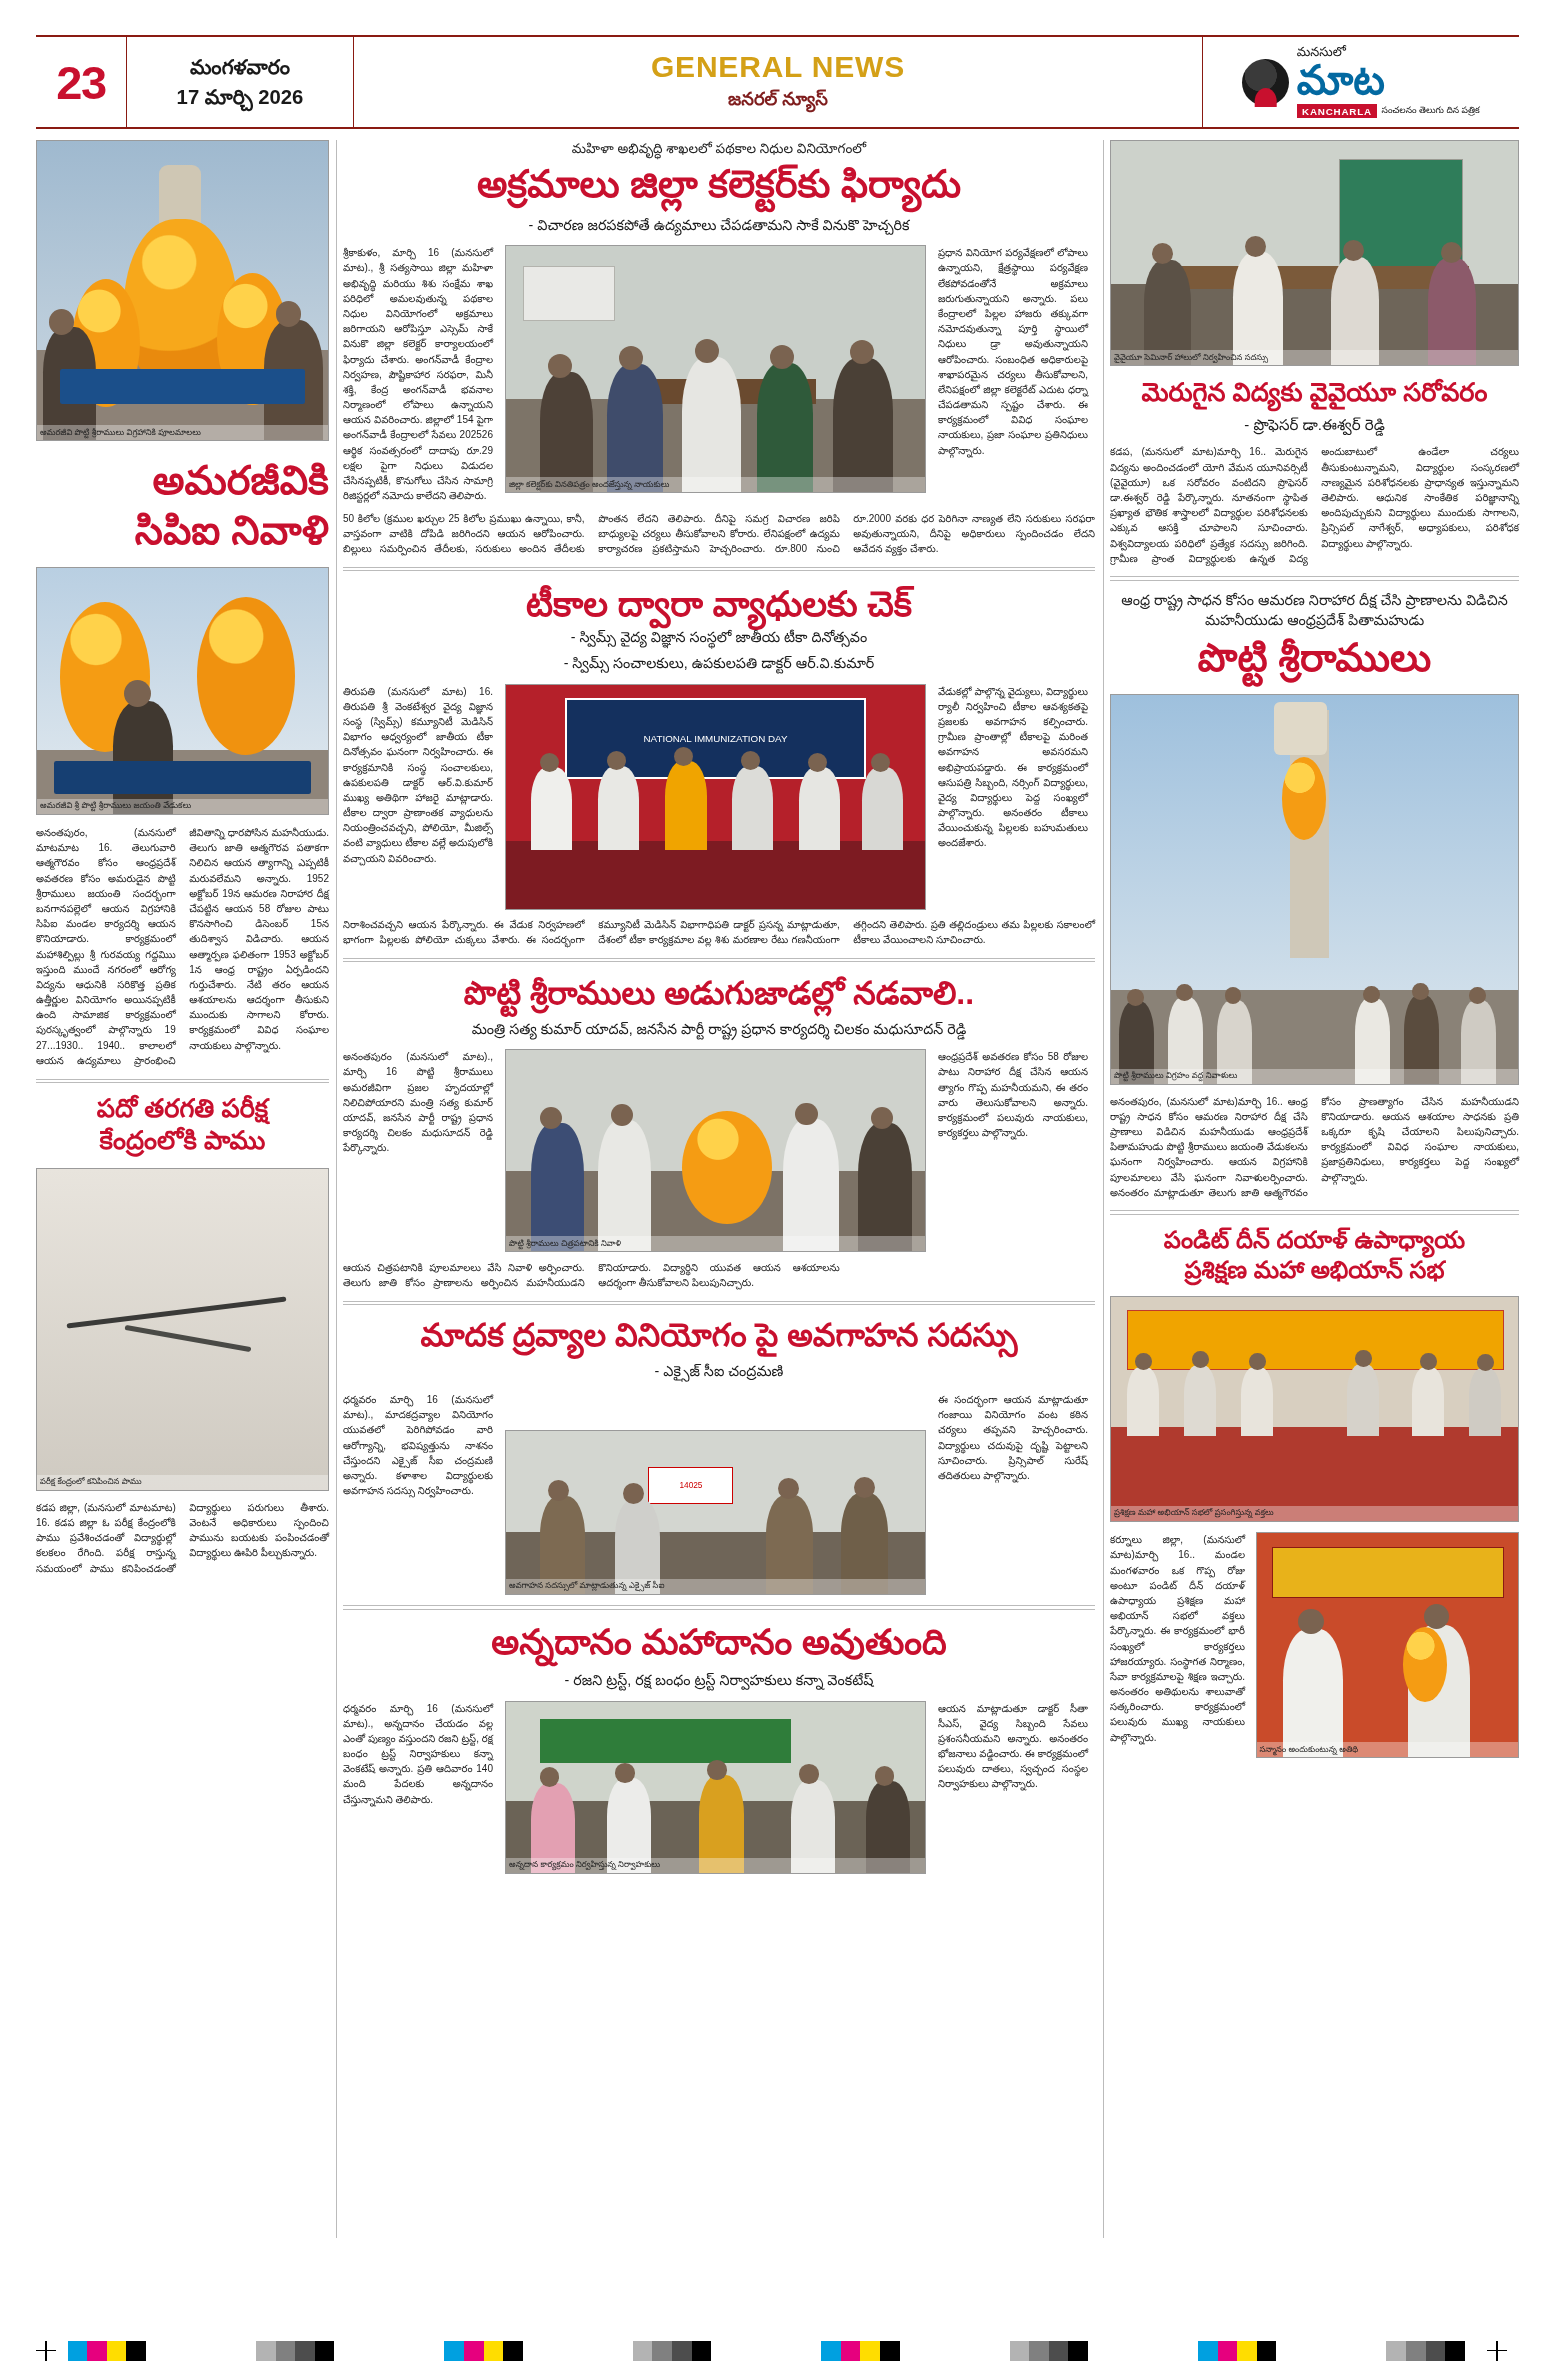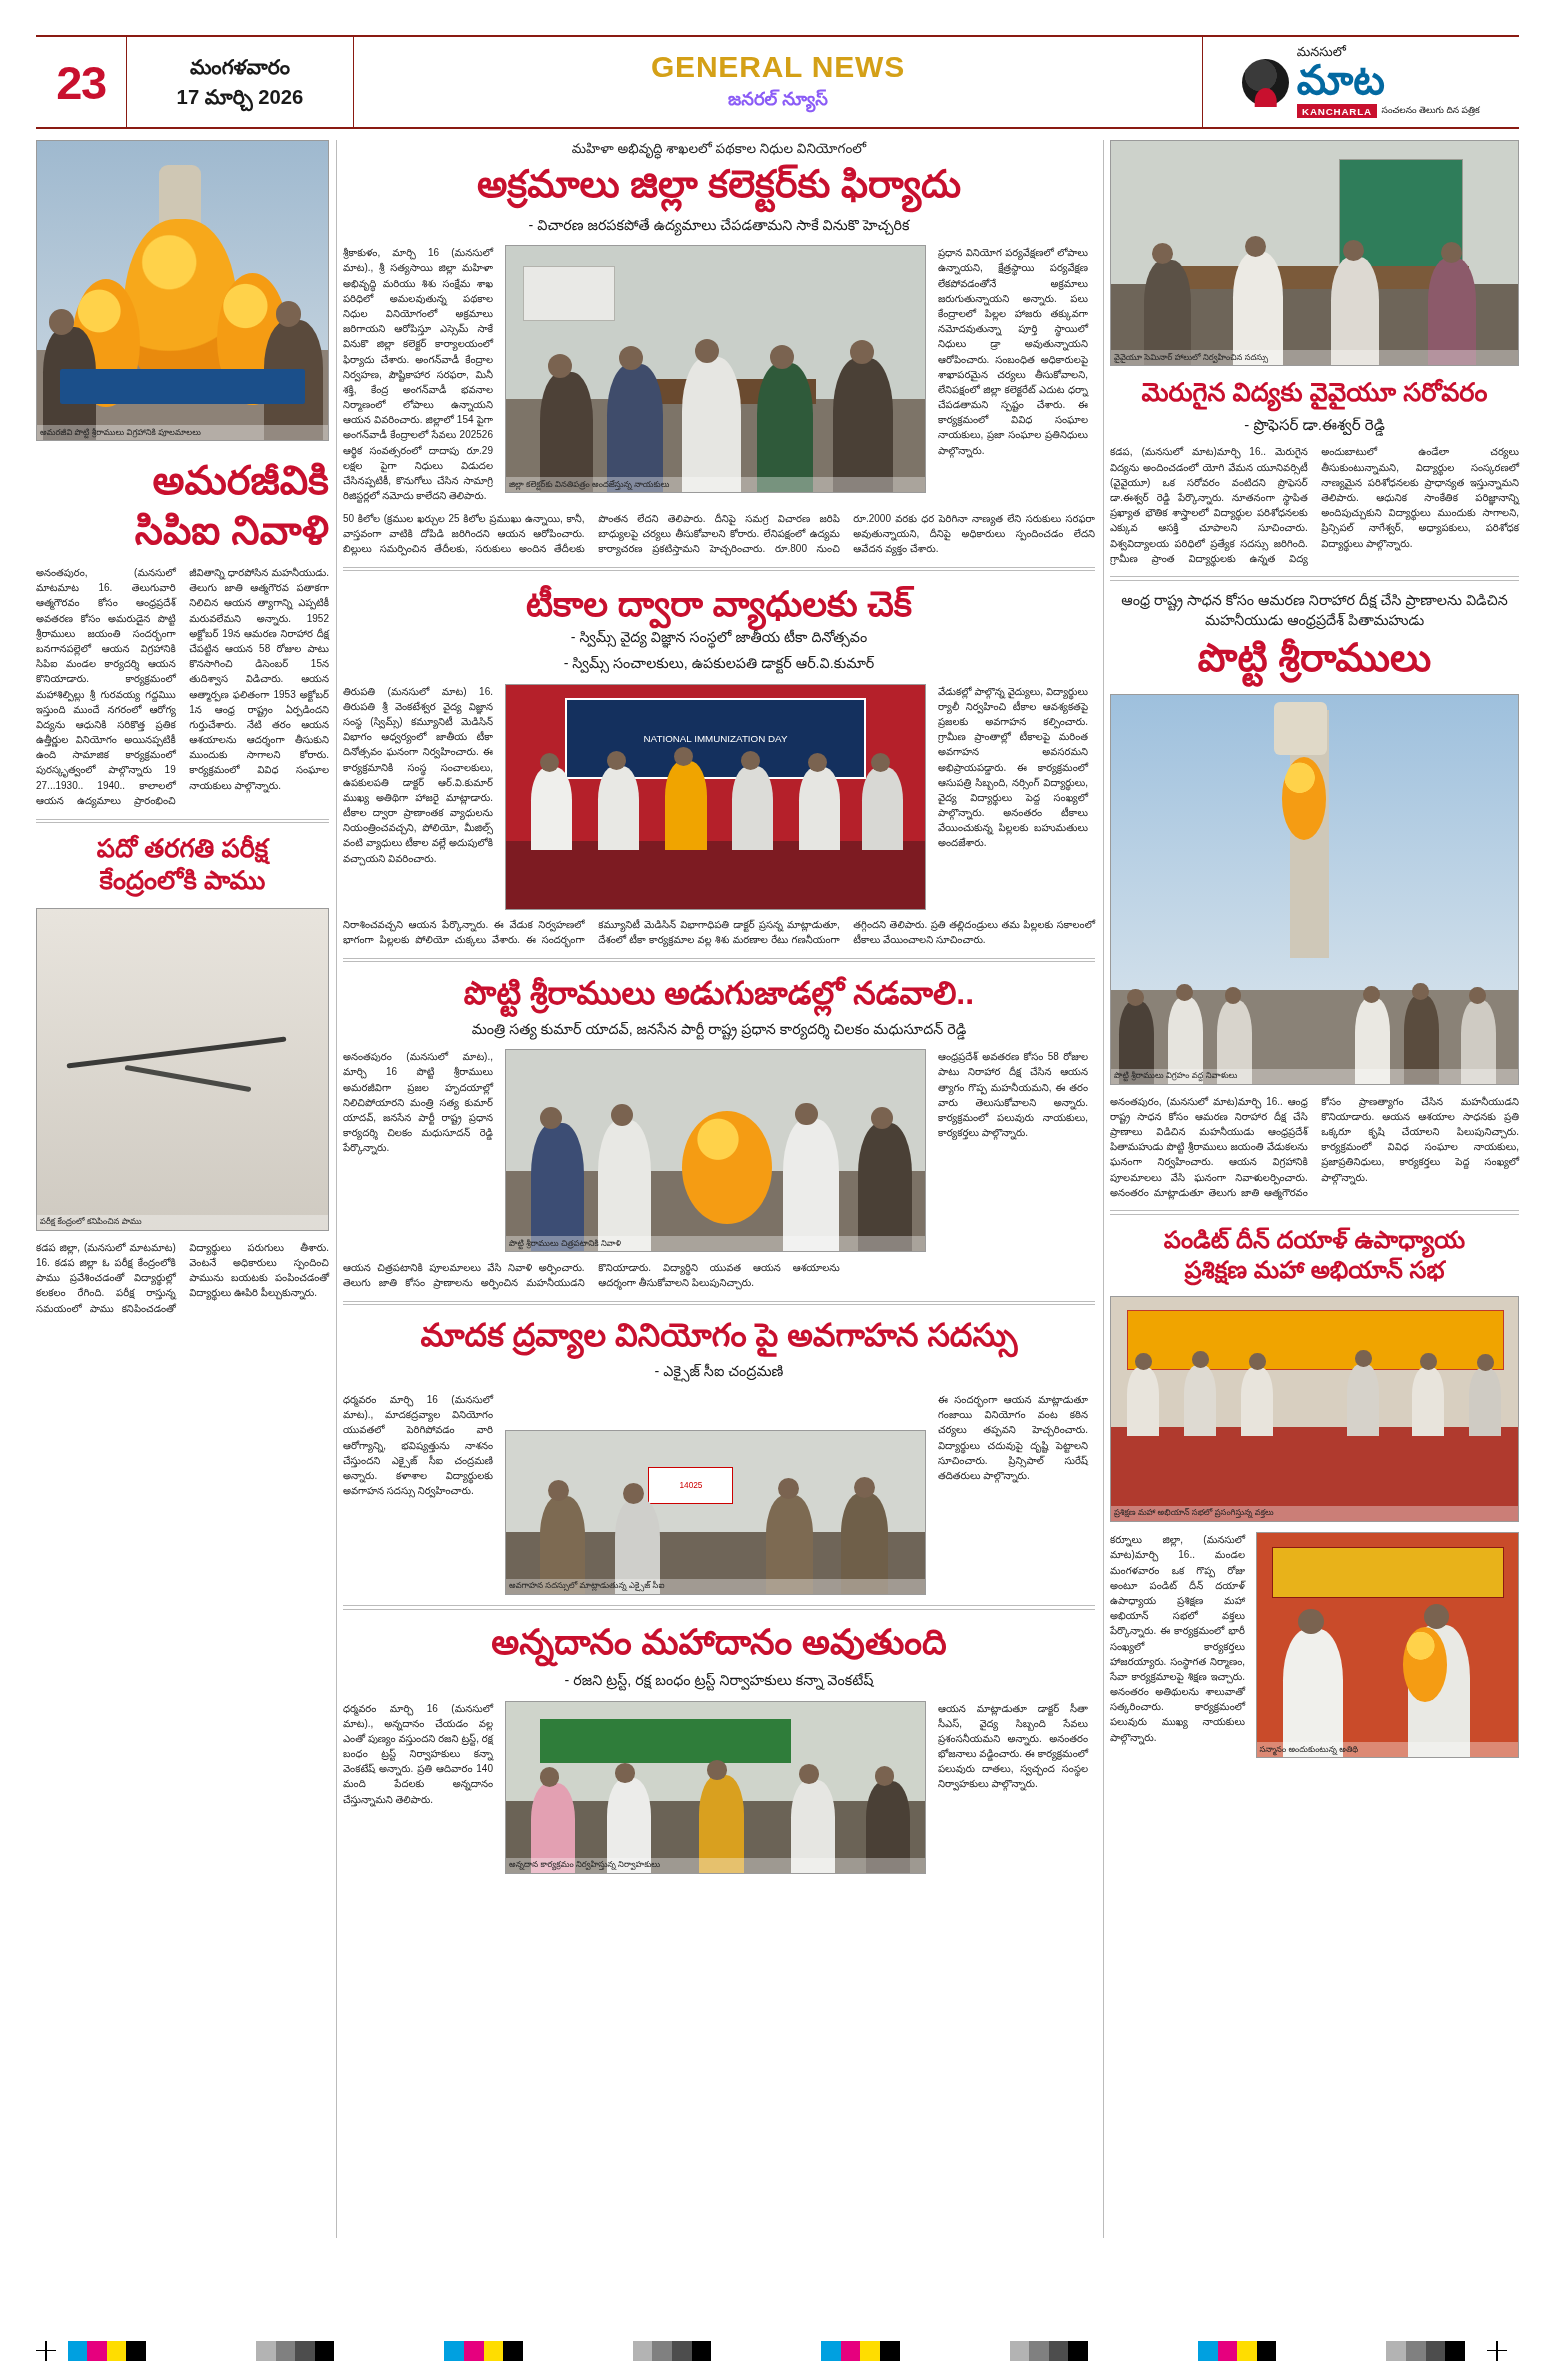--- a/index.html
+++ b/index.html
@@ -24,21 +24,21 @@
     color:#1a1a1a; font-size:20.3px; line-height:1.5;
   }
   .mh-date div{font-weight:bold;}
   .mh-center{
     flex:1; display:flex; flex-direction:column; align-items:center; justify-content:center;
     border-right:1.5px solid #8a1a12;
   }
   .mh-center .en{
     color:#d4a017; font-size:30px; font-weight:bold; letter-spacing:0.8px;
   }
-  .mh-center .te{color:#8b5cf6; font-size:18px; margin-top:4.5px; font-weight:bold;}
+  .mh-center .te{color:#7f1d1d; font-size:18px; margin-top:4.5px; font-weight:bold;}
   .mh-logo{
     width:316px; display:flex; align-items:center; justify-content:center; position:relative;
   }
   .logo-face{
     width:47px;height:47px;border-radius:50%;
     background:radial-gradient(circle at 40% 35%,#3a3a3a 0 38%, #1a1a1a 39% 100%);
     margin-right:7.5px; position:relative; flex:none;
   }
   .logo-face:after{
     content:""; position:absolute; left:50%; top:62%; transform:translateX(-50%);
@@ -164,20 +164,32 @@
           <div class="banner" style="left:8%;bottom:12%;width:84%;height:35px;background:#1b4f8a;"></div>
         </div>
         <div class="cap">అమరజీవి పొట్టి శ్రీరాములు విగ్రహానికి పూలమాలలు</div>
       </div>
 
       <div class="hl-te" style="font-size:40px;margin-top:13.5px;text-align:right;">
         <div>అమరజీవికి</div>
         <div>సిపిఐ నివాళి</div>
       </div>
 
+      <div class="photo" style="height:248px;margin-top:12px;">
+        <div class="scene">
+          <div class="sky" style="background:linear-gradient(#b9cfe2,#e3eaef);"></div>
+          <div class="floor" style="height:26%;background:#8f857a;"></div>
+          <div class="garland" style="left:8%;top:14%;width:90px;height:150px;background:radial-gradient(circle at 40% 25%,#ffd24a 0 20%,#f59c13 21% 100%);"></div>
+          <div class="garland" style="left:55%;top:12%;width:98px;height:158px;background:radial-gradient(circle at 40% 25%,#ffd24a 0 20%,#f0920f 21% 100%);"></div>
+          <div class="person" style="left:26%;width:60px;height:113px;background:#403830;"></div>
+          <div class="head" style="left:30%;bottom:107px;width:27px;height:27px;"></div>
+          <div class="banner" style="left:6%;bottom:8%;width:88%;height:33px;background:#163f72;"></div>
+        </div>
+        <div class="cap">అమరజీవి శ్రీ పొట్టి శ్రీరాములు జయంతి వేడుకలు</div>
+      </div>
 
       <div class="body-te cols2" style="margin-top:10.5px;">అనంతపురం, (మనసులో మాటమాట 16. తెలుగువారి ఆత్మగౌరవం కోసం ఆంధ్రప్రదేశ్ అవతరణ కోసం అమరుడైన పొట్టి శ్రీరాములు జయంతి సందర్భంగా బనగానపల్లెలో ఆయన విగ్రహానికి సిపిఐ మండల కార్యదర్శి ఆయన కొనియాడారు. కార్యక్రమంలో మహాశిల్పిల్లు శ్రీ గురవయ్య గద్దమిుు ఇస్తుంది ముందే నగరంలో ఆరోగ్య విద్యను ఆధునికి సరికొత్త ప్రతిక ఉత్తీర్ణుల వినియోగం అయినప్పటికీ ఉంది సామాజిక కార్యక్రమంలో పురస్కృత్వంలో పాల్గొన్నారు 19 27...1930.. 1940.. కాలాలలో ఆయన ఉద్యమాలు ప్రారంభించి జీవితాన్ని ధారపోసిన మహనీయుడు. తెలుగు జాతి ఆత్మగౌరవ పతాకగా నిలిచిన ఆయన త్యాగాన్ని ఎప్పటికీ మరువలేమని అన్నారు. 1952 అక్టోబర్ 19న ఆమరణ నిరాహార దీక్ష చేపట్టిన ఆయన 58 రోజుల పాటు కొనసాగించి డిసెంబర్ 15న తుదిశ్వాస విడిచారు. ఆయన ఆత్మార్పణ ఫలితంగా 1953 అక్టోబర్ 1న ఆంధ్ర రాష్ట్రం ఏర్పడిందని గుర్తుచేశారు. నేటి తరం ఆయన ఆశయాలను ఆదర్శంగా తీసుకుని ముందుకు సాగాలని కోరారు. కార్యక్రమంలో వివిధ సంఘాల నాయకులు పాల్గొన్నారు.</div>
 
       <div class="rule-d"></div>
 
       <div class="hl-te" style="font-size:25.6px;">
         <div>పదో తరగతి పరీక్ష</div>
         <div>కేంద్రంలోకి పాము</div>
       </div>
 

